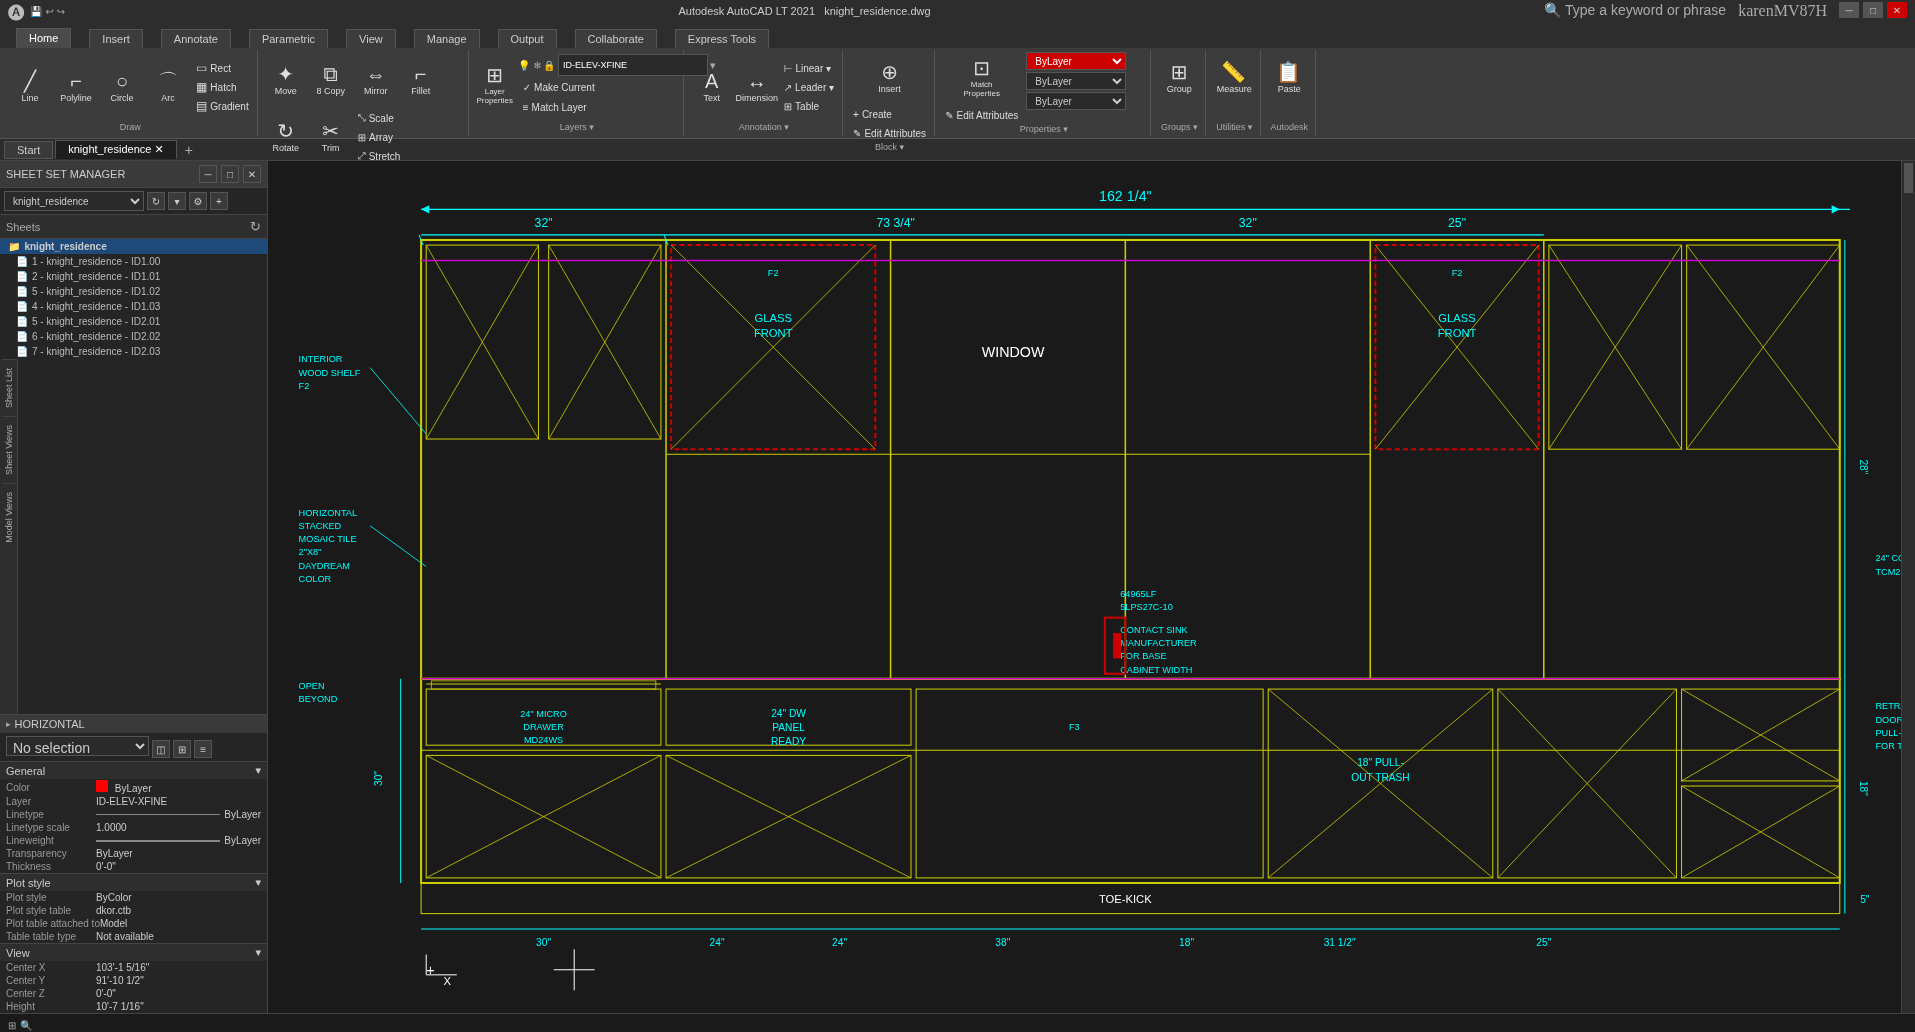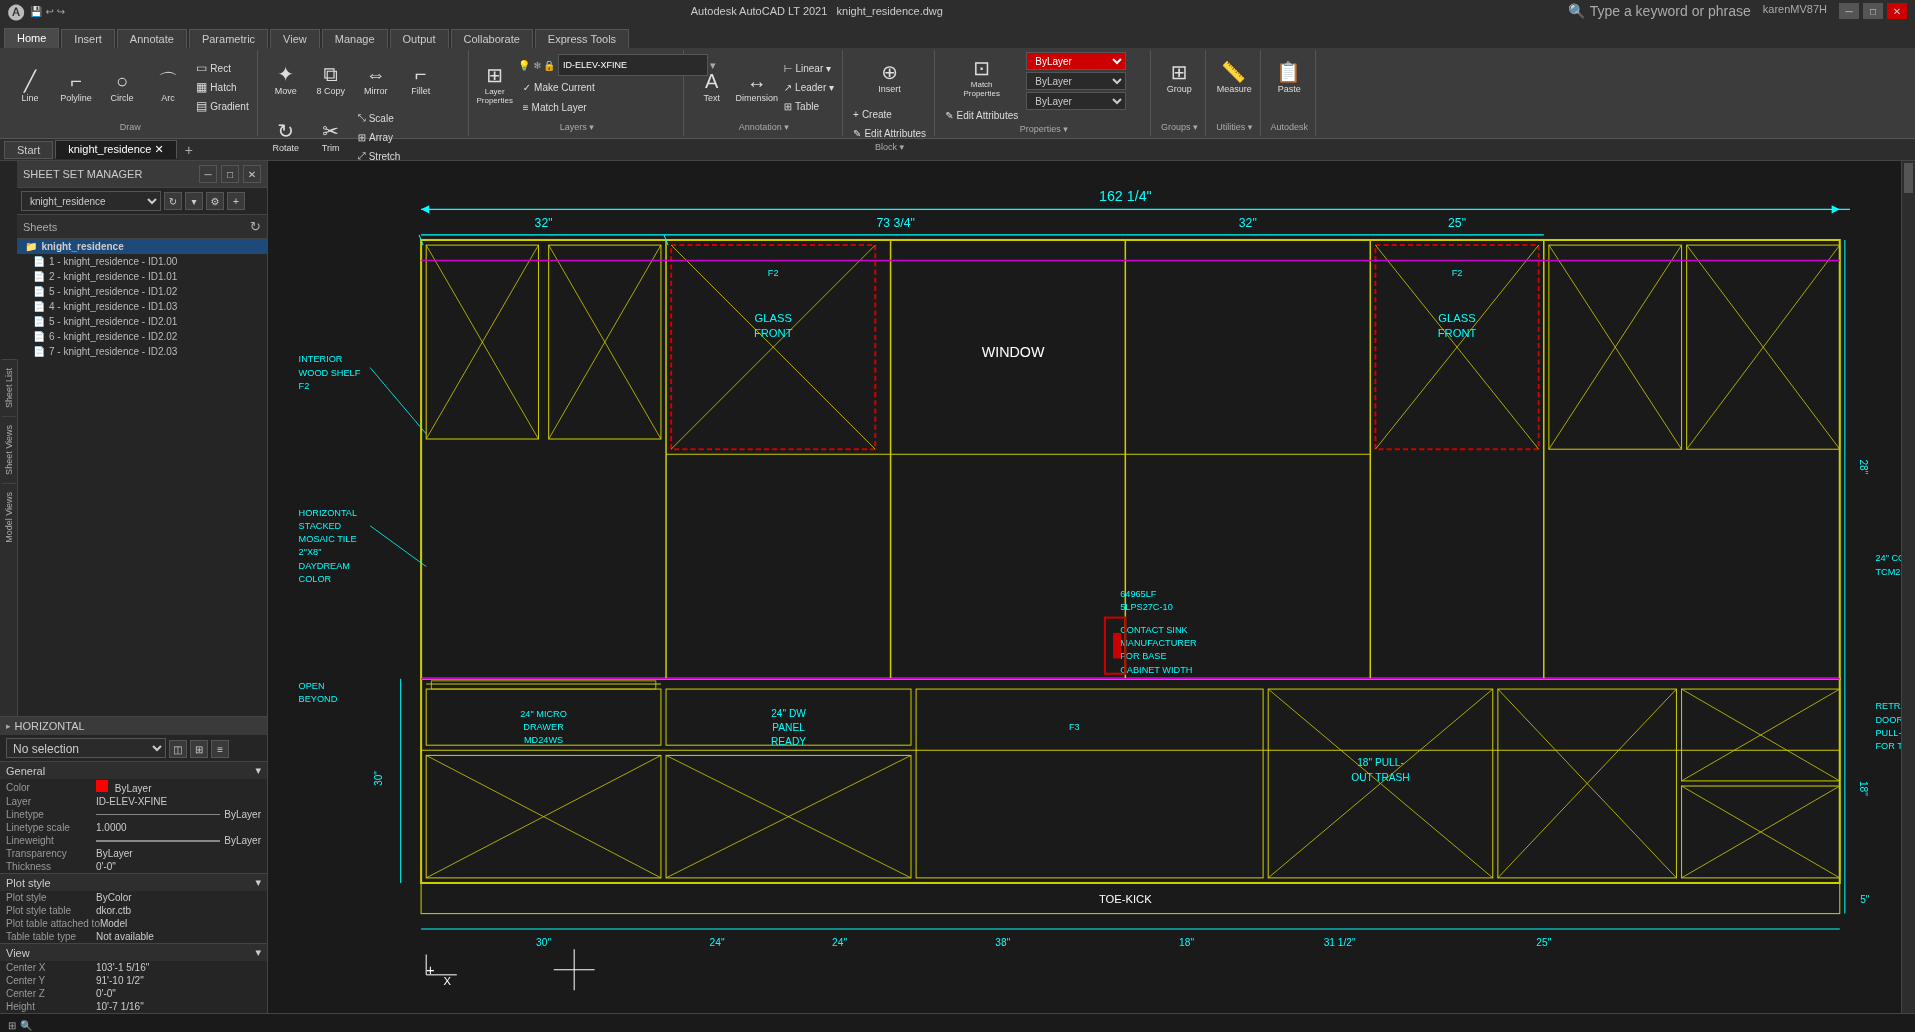--- a/index.html
+++ b/index.html
@@ -10,21 +10,21 @@
       height: 22px; background: #2d2d2d; display: flex; align-items: center;
       justify-content: space-between; padding: 0 8px; color: #bbb; font-size: 11px;
     }
     #title-bar .left { display: flex; align-items: center; gap: 6px; }
     #title-bar .title { flex: 1; text-align: center; color: #ccc; }
     #title-bar .controls { display: flex; gap: 4px; }
     #title-bar .ctrl-btn { width: 20px; height: 16px; background: #555; border: none; color: #ccc; font-size: 10px; cursor: pointer; display: flex; align-items: center; justify-content: center; }
 
     
     #ribbon { background: #3c3c3c; border-bottom: 1px solid #555; }
-    #ribbon-tabs { display: flex; background: #2d2d2d; height: 26px; align-items: flex-end; padding-left: 4px; gap: 2px; }
+    #ribbon-tabs { display: flex; background: #2d2d2d; height: 26px; align-items: flex-end; padding-left: 16px; gap: 18px; }
     #ribbon-tabs .tab { padding: 3px 12px; background: #3c3c3c; color: #ccc; font-size: 11px; cursor: pointer; border-top: 1px solid #555; border-left: 1px solid #555; border-right: 1px solid #555; }
     #ribbon-tabs .tab.active { background: #4a4a4a; color: #fff; border-bottom: 1px solid #4a4a4a; }
     #ribbon-content { display: flex; height: 90px; padding: 2px 4px; gap: 2px; align-items: stretch; }
     .ribbon-group { display: flex; flex-direction: column; align-items: center; border-right: 1px solid #555; padding: 2px 4px; min-width: 50px; position: relative; }
     .ribbon-group-label { font-size: 9px; color: #aaa; margin-top: auto; padding-bottom: 2px; text-align: center; }
     .ribbon-buttons { display: flex; flex-wrap: wrap; align-items: center; gap: 1px; flex: 1; }
     .rb-large { display: flex; flex-direction: column; align-items: center; justify-content: center; width: 44px; height: 56px; background: transparent; border: none; color: #ddd; font-size: 9px; cursor: pointer; padding: 2px; gap: 2px; }
     .rb-large .icon { font-size: 20px; line-height: 1; }
     .rb-small { display: flex; align-items: center; gap: 3px; height: 18px; background: transparent; border: none; color: #ddd; font-size: 10px; cursor: pointer; padding: 1px 4px; width: 100%; }
     .rb-small .icon { font-size: 12px; }
@@ -53,21 +53,21 @@
     .sheet-item.selected { background: #1e4a7a; color: #fff; }
     .sheet-item.parent { padding-left: 8px; font-weight: bold; color: #ccc; }
 
     
     #side-tabs { width: 18px; background: #2d2d2d; display: flex; flex-direction: column; align-items: center; border-right: 1px solid #444; }
     .side-tab { writing-mode: vertical-rl; transform: rotate(180deg); font-size: 9px; color: #aaa; padding: 8px 2px; cursor: pointer; border-bottom: 1px solid #444; }
 
     
     #props-panel { background: #252525; border-top: 1px solid #444; }
     #props-header { background: #3a3a3a; padding: 3px 6px; font-size: 11px; color: #ccc; display: flex; align-items: center; gap: 4px; }
-    .props-select { background: #2a2a2a; border: 1px solid #555; color: #ccc; font-size: 12px; padding: 2px; height: 20px; width: 160px; }
+    .props-select { background: #2a2a2a; border: 1px solid #555; color: #ccc; font-size: 14px; padding: 2px; height: 20px; width: 143px; }
     .prop-row { display: flex; align-items: center; padding: 1px 6px; }
     .prop-label { color: #999; font-size: 10px; min-width: 90px; }
     .prop-value { color: #ccc; font-size: 10px; flex: 1; }
     .prop-color-box { width: 12px; height: 12px; background: red; display: inline-block; margin-right: 4px; }
     .prop-section { background: #2e2e2e; padding: 2px 6px; font-size: 11px; color: #ccc; display: flex; align-items: center; justify-content: space-between; border-top: 1px solid #444; cursor: pointer; }
 
     
     #canvas-area { flex: 1; background: #1a1a1a; position: relative; overflow: hidden; }
 
     
@@ -89,21 +89,21 @@
 <div id="title-bar">
   <div class="left">
     <span style="font-size:16px;">🅐</span>
     <span style="font-size:10px;color:#aaa;">💾 ↩ ↪</span>
   </div>
   <div class="title">
     <span>Autodesk AutoCAD LT 2021</span> &nbsp; <span>knight_residence.dwg</span>
   </div>
   <div class="controls">
     <span style="font-size:14px;color:#aaa;margin-right:8px;">🔍 <span>Type a keyword or phrase</span></span>
-    <span style="font-size:11px;color:#aaa;margin-right:8px;">karenMV87H</span>
+    <span style="font-size:16px;color:#aaa;margin-right:8px;font-family:Liberation Serif, serif;">karenMV87H</span>
     <button class="ctrl-btn">─</button>
     <button class="ctrl-btn">□</button>
     <button class="ctrl-btn" style="background:#c00;">✕</button>
   </div>
 </div>
 
 <div id="ribbon">
   <div id="ribbon-tabs">
     <div class="tab active">Home</div>
     <div class="tab">Insert</div>
@@ -291,21 +291,21 @@
   <div class="doc-tab active">
     <span>knight_residence</span> ✕
   </div>
   <div class="doc-tab-add">+</div>
 </div>
 
 <div id="main" style="height:calc(100vh - 180px);">
 
   <div id="left-panel" style="display:flex;flex-direction:column;width:268px;">
 
-    <div id="ssm" style="flex:0 0 auto;padding-left:17px;">
+    <div id="ssm" style="flex:0 0 auto;">
       <div id="ssm-header">
         <span>SHEET SET MANAGER</span>
         <div style="display:flex;gap:4px;">
           <button class="ssm-btn">─</button>
           <button class="ssm-btn">□</button>
           <button class="ssm-btn">✕</button>
         </div>
       </div>
       <div class="ssm-toolbar">
         <select class="ssm-dropdown">

